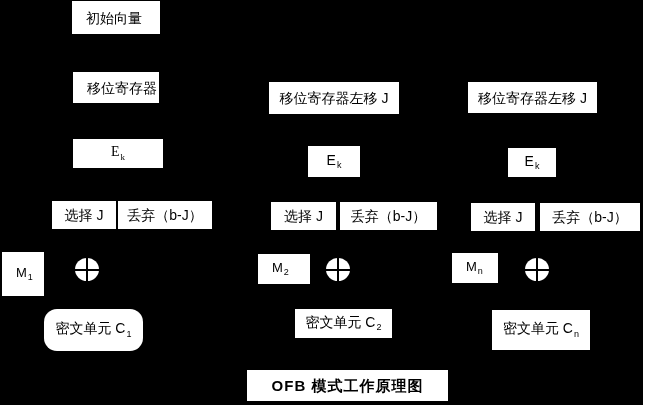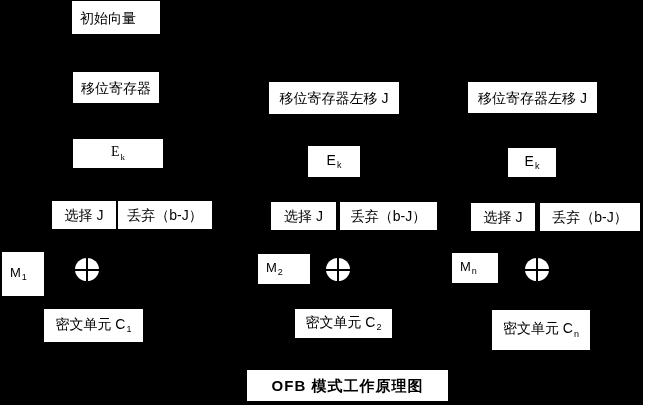--- a/index.html
+++ b/index.html
@@ -8,21 +8,21 @@
     background:#000000;
     font-family:"Liberation Sans",sans-serif;
   }
   .stage{position:relative;width:645px;height:405px;background:#000000;}
   .box{
     position:absolute;background:#ffffff;color:#000000;
     font-size:14px;line-height:1;white-space:nowrap;
     display:flex;align-items:center;justify-content:center;
     box-sizing:border-box;
   }
-  .box.align-left{justify-content:flex-start;padding-left:8px;}
+  .box.align-left{justify-content:flex-start;padding-left:14px;}
   .serif{font-family:"Liberation Serif",serif;}
   .msg{font-size:13px;}
   sub{font-size:9px;line-height:1;margin-left:1px;}
   .title-box{font-weight:bold;font-size:15px;letter-spacing:1px;}
   .xor{
     position:absolute;width:24px;height:23px;background:#ffffff;border-radius:50%;
   }
   .xor .bar-h{position:absolute;left:0;right:0;top:50%;height:2px;margin-top:-1px;background:#000000;}
   .xor .bar-v{position:absolute;top:0;bottom:0;left:50%;width:2px;margin-left:-1px;background:#000000;}
   .edge-strip{position:absolute;background:#ffffff;}
@@ -55,21 +55,21 @@
 
     <div class="box msg align-left" style="left:2px;top:252px;width:42px;height:44px;">
       <span><span>M</span><sub>1</sub></span>
     </div>
 
     <div class="xor" style="left:75px;top:258px;">
       <span class="bar-h"></span>
       <span class="bar-v"></span>
     </div>
 
-    <div class="box" style="left:44px;top:309px;width:99px;height:33px;">
+    <div class="box" style="left:44px;top:309px;width:99px;height:42px;border-radius:13px;">
       <span><span>密文单元 C</span><sub>1</sub></span>
     </div>
   </div>
 
   <div>
     <div class="box" style="left:269px;top:82px;width:130px;height:32px;">
       <span>移位寄存器左移 J</span>
     </div>
 
     <div class="box" style="left:308px;top:146px;width:52px;height:31px;">

